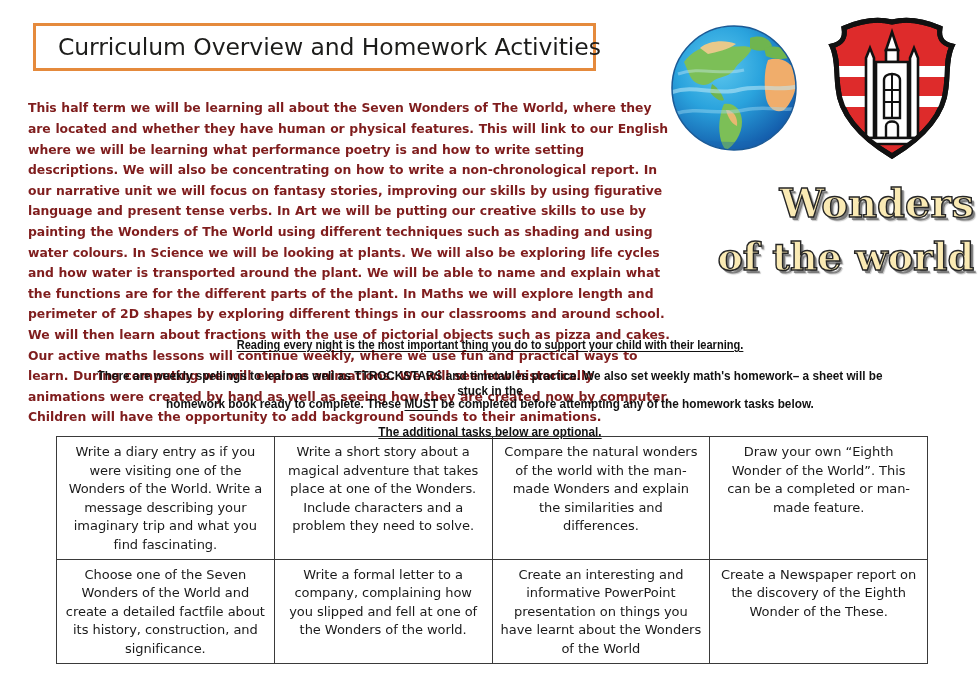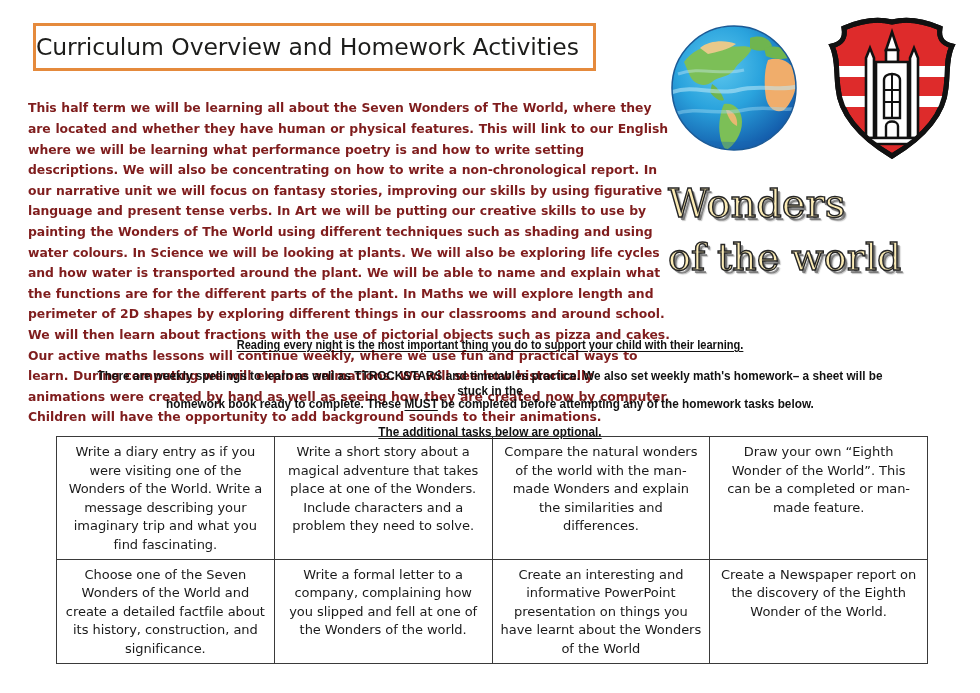--- a/index.html
+++ b/index.html
@@ -21,20 +21,21 @@
     position: absolute;
     left: 33px;
     top: 23px;
     width: 563px;
     height: 48px;
     border: 3px solid #E58A3C;
     background: #ffffff;
     box-sizing: border-box;
     display: flex;
     align-items: center;
+    padding-left: 22px;
   }
   #title-text {
     font-family: "DejaVu Sans", sans-serif;
     font-size: 23.5px;
     font-weight: 400;
     letter-spacing: -0.1px;
     color: #1d1d1b;
     white-space: nowrap;
   }
 
@@ -70,23 +71,23 @@
     letter-spacing: -0.05px;
     word-spacing: 0.4px;
   }
 
   
   #wordart {
     position: absolute;
     left: 668px;
     top: 176px;
     width: 306px;
-    text-align: left;
+    text-align: right;
     font-family: "DejaVu Serif", serif;
-    font-weight: normal;
+    font-weight: bold;
     font-size: 40px;
     line-height: 54px;
     color: #FAEAB4;
     -webkit-text-stroke: 1.4px #262626;
     text-shadow:
        2.5px 2.5px 0 rgba(60,60,60,0.55),
        3.5px 3.5px 1px rgba(90,90,90,0.35);
     white-space: nowrap;
   }
   #wordart .wa-line { display: block; }
@@ -263,16 +264,16 @@
     <tr class="row-1">
       <td>Write a diary entry as if you were visiting one of the Wonders of the World. Write a message describing your imaginary trip and what you find fascinating.</td>
       <td>Write a short story about a magical adventure that takes place at one of the Wonders. Include characters and a problem they need to solve.</td>
       <td>Compare the natural wonders of the world with the man-made Wonders and explain the similarities and differences.</td>
       <td>Draw your own “Eighth Wonder of the World”. This can be a completed or man-made feature.</td>
     </tr>
     <tr class="row-2">
       <td>Choose one of the Seven Wonders of the World and create a detailed factfile about its history, construction, and significance.</td>
       <td>Write a formal letter to a company, complaining how you slipped and fell at one of the Wonders of the world.</td>
       <td>Create an interesting and informative PowerPoint presentation on things you have learnt about the Wonders of the World</td>
-      <td>Create a Newspaper report on the discovery of the Eighth Wonder of the World.</td>
+      <td>Create a Newspaper report on the discovery of the Eighth Wonder of the These.</td>
     </tr>
   </tbody>
 </table>
 
 </body></html>

